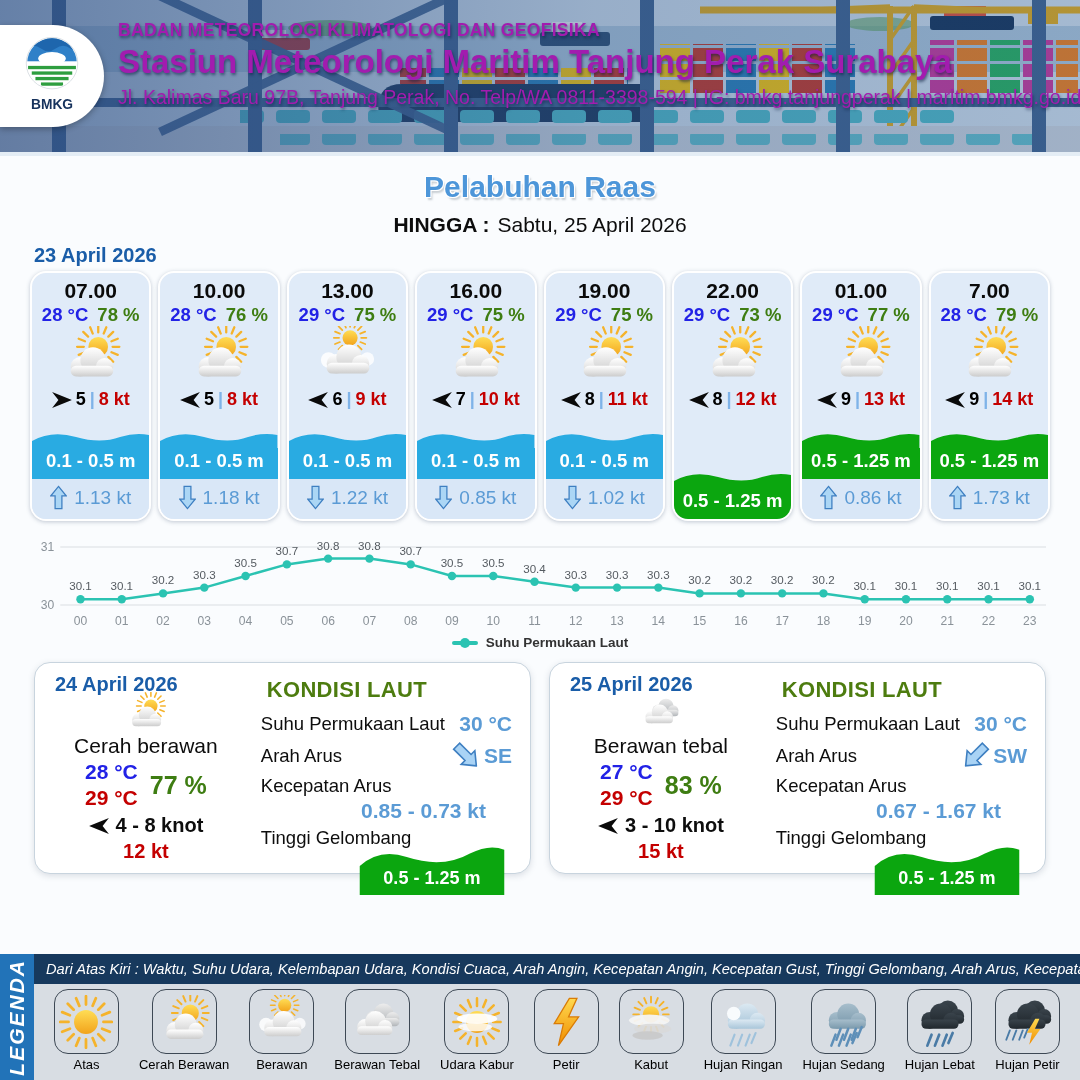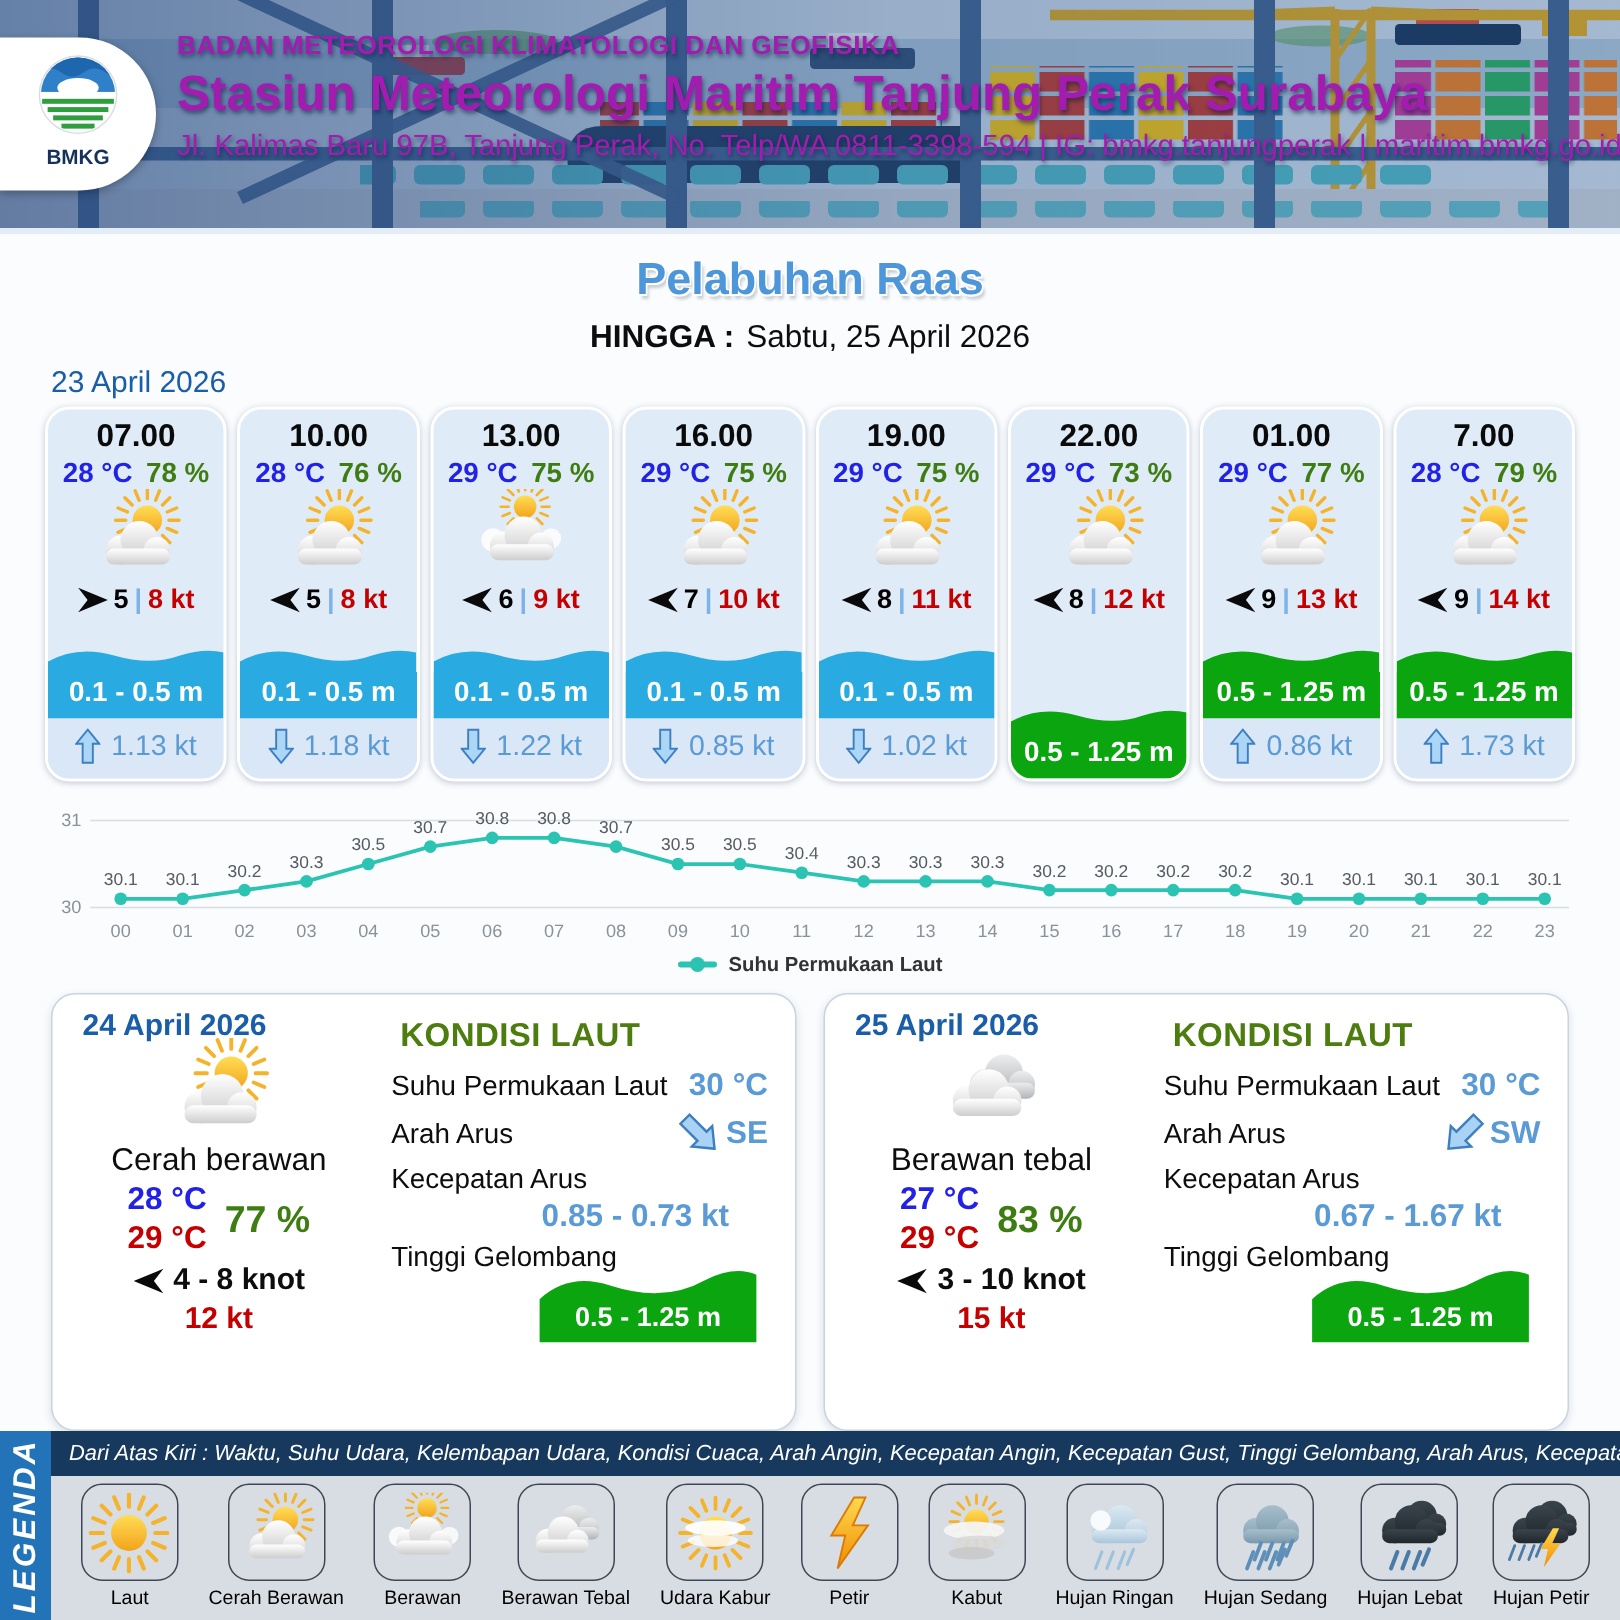--- a/index.html
+++ b/index.html
@@ -18,21 +18,21 @@
   
   .title-wrap{text-align:center;padding-top:13px}
   .main-title{font-size:43px;font-weight:800;color:#1B74BE;letter-spacing:.5px;
     text-shadow:-2px -2px 0 #fff,2px -2px 0 #fff,-2px 2px 0 #fff,2px 2px 0 #fff,-2px 0 0 #fff,2px 0 0 #fff,0 -2px 0 #fff,0 2px 0 #fff,3px 4px 2px rgba(130,140,150,.55)}
   .port-title{font-size:30px;font-weight:800;color:#4D96D9;margin-top:1px;
     text-shadow:-1px -1px 0 #fff,1px -1px 0 #fff,-1px 1px 0 #fff,1px 1px 0 #fff,2px 3px 2px rgba(140,150,160,.45)}
   .valid-row{display:flex;justify-content:center;gap:95px;margin-top:9px;font-size:21px;color:#0d0d0d}
   .vlabel{font-weight:bold;margin-right:8px}
 
   
-  .hdate{margin:7px 0 4px 34px;color:#1A5DA8;font-size:20px;font-weight:normal}
+  .hdate{margin:7px 0 4px 34px;color:#1A5DA8;font-size:20px;font-weight:bold}
   .hrow{display:flex;gap:7px;margin:0 30px}
   .hcard{flex:1;background:#E0EBF8;border:2px solid #fff;border-radius:16px;box-shadow:0 1px 4px rgba(60,80,110,.3);height:246px;display:flex;flex-direction:column;align-items:center;overflow:hidden}
   .h-time{font-size:21px;font-weight:bold;color:#0a0a0a;margin-top:6px}
   .h-th{display:flex;gap:9px;font-size:18.5px;font-weight:bold;margin-top:1px;white-space:nowrap}
   .h-temp{color:#2222E6}.h-hum{color:#3E7D12}
   .wicon{width:72px;height:62px}
   .h-wind{display:flex;align-items:center;gap:4px;font-size:18px;font-weight:bold;margin:1px 0 2px;white-space:nowrap}
   .wind-arrow{width:20px;height:18px;fill:#0a0a0a;flex:none}
   .wind-arrow.right{transform:scaleX(-1)}
   .h-sep{color:#7FB3E8}
@@ -50,21 +50,21 @@
 
   
   .chart-wrap{margin:8px 30px 0}
   #sst-chart{width:100%;height:106px;display:block}
   .chart-legend{display:flex;justify-content:center;align-items:center;gap:8px;font-size:13.5px;color:#333;font-weight:bold}
   .cl-swatch{width:26px;height:4px;background:#2BC3B2;border-radius:2px;position:relative}
   .cl-swatch::after{content:"";position:absolute;left:50%;top:50%;width:10px;height:10px;background:#2BC3B2;border-radius:50%;transform:translate(-50%,-50%)}
 
   
   .drow{display:flex;gap:18px;margin:12px 34px 0}
-  .dcard{flex:1;background:#fff;border:1.5px solid #C8D4DE;border-radius:16px;box-shadow:0 2px 6px rgba(80,90,110,.18);height:292px;display:flex;padding:10px 16px;box-sizing:border-box}
+  .dcard{flex:1;background:#fff;border:1.5px solid #C8D4DE;border-radius:16px;box-shadow:0 2px 6px rgba(80,90,110,.18);height:212px;display:flex;padding:10px 16px;box-sizing:border-box}
   .d-left{width:41%;display:flex;flex-direction:column;align-items:center}
   .d-date{align-self:flex-start;color:#1A5DA8;font-size:20px;font-weight:bold;margin-left:4px}
   .d-icon{width:88px;height:70px;margin-top:-4px}
   .d-cond{font-size:21px;color:#0d0d0d}
   .d-tempblock{display:flex;align-items:center;gap:12px;margin-top:2px}
   .d-tmin{color:#2222E6;font-size:21px;font-weight:bold}
   .d-tmax{color:#C40000;font-size:21px;font-weight:bold;margin-top:2px}
   .d-hum{color:#3E7D12;font-size:25px;font-weight:bold}
   .d-wind{display:flex;align-items:center;gap:7px;font-size:20px;font-weight:bold;color:#0d0d0d;margin-top:4px}
   .d-gust{color:#C40000;font-size:20px;font-weight:bold;margin-top:3px}
@@ -769,21 +769,21 @@
     </div>
   <div class="lmain">
     <div class="lnote">Dari Atas Kiri : Waktu, Suhu Udara, Kelembapan Udara, Kondisi Cuaca, Arah Angin, Kecepatan Angin, Kecepatan Gust, Tinggi Gelombang, Arah Arus, Kecepatan Arus</div>
     <div class="licons">
       <div class="litem">
           <div class="lbox">
             <svg class="wicon" viewBox="0 0 64 64">
               <use href="#i-cerah"></use>
             </svg>
           </div>
-          <div class="llabel">Laut</div>
+          <div class="llabel">Atas</div>
         </div>
       <div class="litem">
           <div class="lbox">
             <svg class="wicon" viewBox="0 0 64 64">
               <use href="#i-cerah-berawan"></use>
             </svg>
           </div>
           <div class="llabel">Cerah Berawan</div>
         </div>
       <div class="litem">

